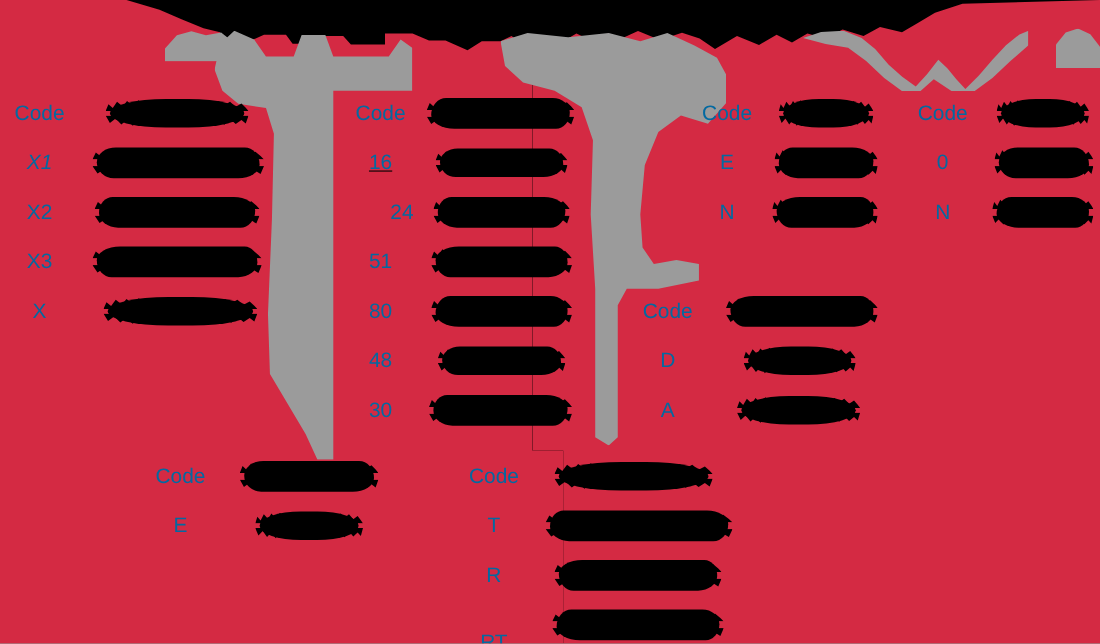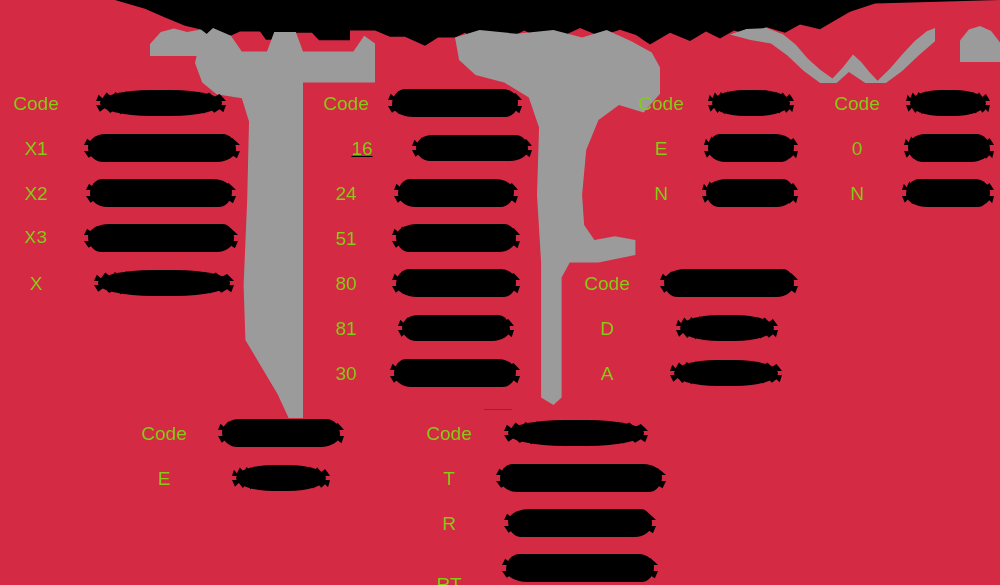--- a/index.html
+++ b/index.html
@@ -87,21 +87,21 @@
   }
   
   .block{position:absolute;}
   .row{
     position:absolute;
     display:flex;
     align-items:center;
     height:30px;
   }
   .rowkey{
-    color:#84cc16;
+    color:#0369a1;
     font-size:19px;
     line-height:1;
     text-align:center;
     white-space:nowrap;
     user-select:none;
   }
   
   .redact{
     background:#000000;
     height:26px;
@@ -156,60 +156,60 @@
   <div class="gray gray-patch-top-left"></div>
   <div class="gray gray-patch-top-right"></div>
   <div class="gray gray-patch-far-right"></div>
 
   <div class="block" style="left:0px;top:88px;">
     <div class="row" style="top:0px;left:0px;">
       <span class="rowkey" style="width:72px;">Code</span>
       <span class="redact lens" style="width:122px;margin-left:28px;"></span>
     </div>
     <div class="row" style="top:45px;left:0px;">
-      <span class="rowkey" style="width:72px;">X1</span>
+      <span class="rowkey" style="width:72px;font-style:italic;">X1</span>
       <span class="redact tall r-a" style="width:148px;margin-left:16px;"></span>
     </div>
     <div class="row" style="top:90px;left:0px;">
       <span class="rowkey" style="width:72px;">X2</span>
       <span class="redact tall r-b" style="width:142px;margin-left:18px;"></span>
     </div>
     <div class="row" style="top:135px;left:0px;">
-      <span class="rowkey" style="width:72px;font-family:Liberation Mono, monospace;">X3</span>
+      <span class="rowkey" style="width:72px;">X3</span>
       <span class="redact tall r-c" style="width:146px;margin-left:16px;"></span>
     </div>
     <div class="row" style="top:180px;left:0px;">
       <span class="rowkey" style="width:72px;">X</span>
       <span class="redact lens" style="width:132px;margin-left:26px;"></span>
     </div>
   </div>
 
   <div class="block" style="left:316px;top:88px;">
     <div class="row" style="top:0px;left:0px;">
       <span class="rowkey" style="width:60px;">Code</span>
       <span class="redact tall r-d" style="width:126px;margin-left:16px;"></span>
     </div>
-    <div class="row" style="top:45px;left:16px;text-decoration:underline;">
+    <div class="row" style="top:45px;left:0px;text-decoration:underline;">
       <span class="rowkey" style="width:60px;">16</span>
       <span class="redact r-a" style="width:112px;margin-left:24px;"></span>
     </div>
     <div class="row" style="top:90px;left:0px;">
-      <span class="rowkey" style="width:60px;">24</span>
+      <span class="rowkey" style="width:60px;text-align:right;">24</span>
       <span class="redact tall r-b" style="width:116px;margin-left:22px;"></span>
     </div>
     <div class="row" style="top:135px;left:0px;">
       <span class="rowkey" style="width:60px;">51</span>
       <span class="redact tall r-c" style="width:120px;margin-left:20px;"></span>
     </div>
     <div class="row" style="top:180px;left:0px;">
       <span class="rowkey" style="width:60px;">80</span>
       <span class="redact tall r-d" style="width:120px;margin-left:20px;"></span>
     </div>
     <div class="row" style="top:225px;left:0px;">
-      <span class="rowkey" style="width:60px;">81</span>
+      <span class="rowkey" style="width:60px;">48</span>
       <span class="redact r-a" style="width:108px;margin-left:26px;"></span>
     </div>
     <div class="row" style="top:270px;left:0px;">
       <span class="rowkey" style="width:60px;">30</span>
       <span class="redact tall r-b" style="width:122px;margin-left:18px;"></span>
     </div>
   </div>
 
   <div class="block" style="left:630px;top:88px;">
     <div class="row" style="top:0px;left:0px;">

